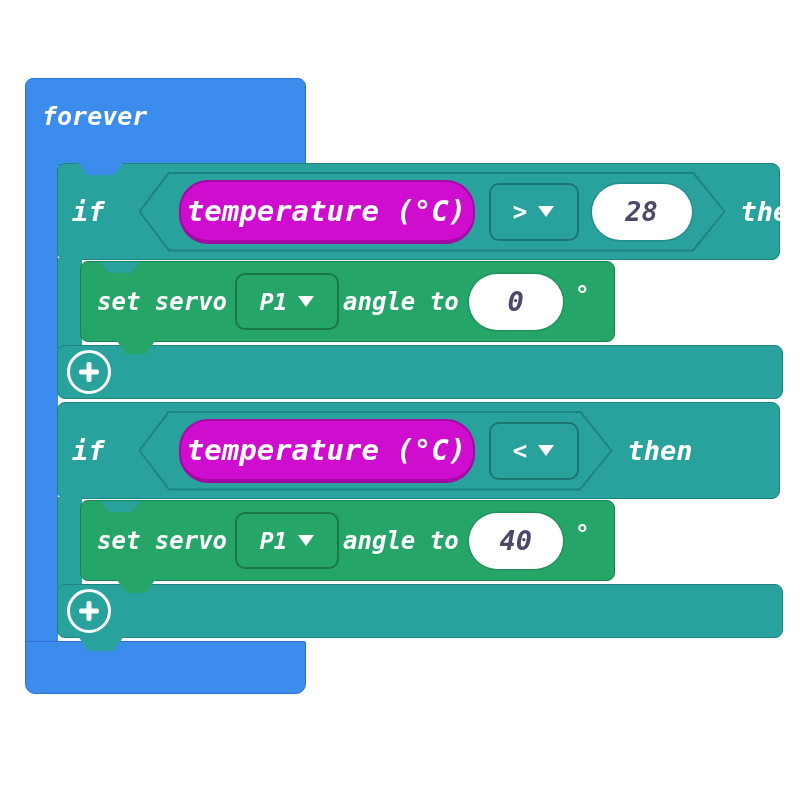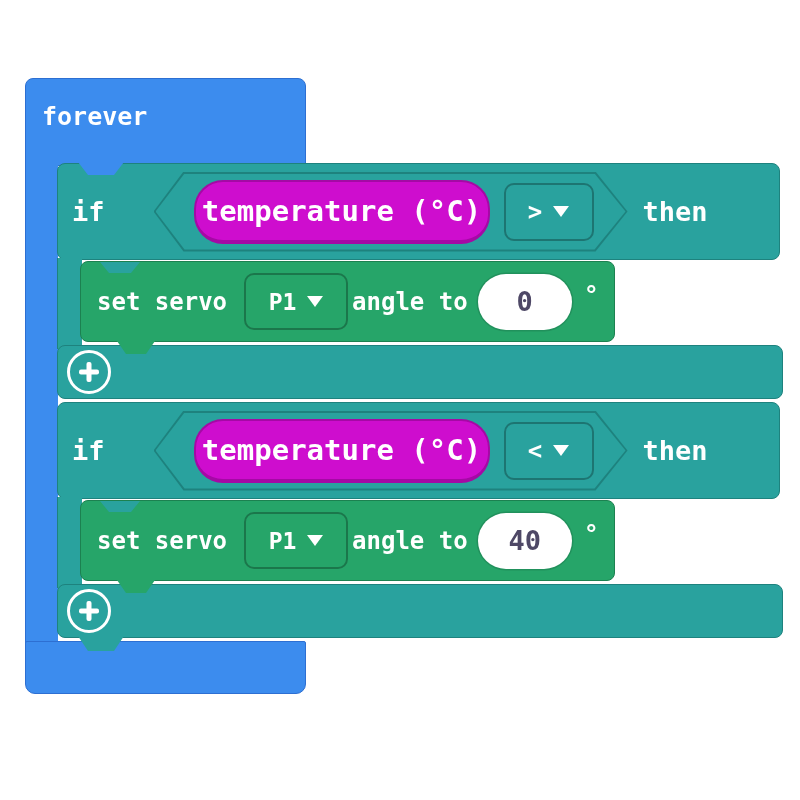--- a/index.html
+++ b/index.html
@@ -7,21 +7,21 @@
     --forever_fill:#3C8CEE; --forever_border:#2D6FD2;
     --logic_fill:#29A29E; --logic_border:#1E827E;
     --servo_fill:#26A569; --servo_border:#1C8150;
     --sensor_fill:#CE0DCE; --sensor_border:#A509A5;
     --value_text:#4E4866; --block_text:#ffffff;
   }
   html,body{margin:0;padding:0;background:var(--page_bg);}
   .canvas{
     position:relative;width:800px;height:800px;background:var(--page_bg);
     font-family:"DejaVu Sans Mono","Liberation Mono",monospace;
-    font-weight:700;color:var(--block_text);overflow:hidden;
+    font-weight:700;color:var(--block_text);overflow:hidden;font-style:italic;
   }
   .abs{position:absolute;box-sizing:border-box;}
 
   
   .forever-header{left:25px;top:78px;width:281px;height:88px;
     background:var(--forever_fill);border:1.5px solid var(--forever_border);
     border-radius:8px 8px 2px 2px;padding:23px 0 0 16px;font-size:25px;}
   .forever-spine{left:25px;top:164px;width:33px;height:479px;
     background:var(--forever_fill);border-left:1.5px solid var(--forever_border);}
   .forever-bar{left:25px;top:641px;width:281px;height:53px;
@@ -31,21 +31,21 @@
     clip-path:polygon(0 0,100% 0,calc(100% - 10px) 100%,10px 100%);}
 
   
   .if-group{left:57px;width:726px;height:252px;}
   .if-group.g1{top:163px;}
   .if-group.g2{top:402px;}
   .if-header{left:0;top:0;width:723px;height:97px;
     background:var(--logic_fill);border:1.5px solid var(--logic_border);
     border-radius:8px;display:flex;align-items:center;padding:0 0 0 14px;}
   .kw{font-size:27px;}
-  .kw-if{margin-right:49px;text-align:center;}
+  .kw-if{margin-right:34px;text-align:center;}
   .kw-then{margin-left:15px;}
   .hex{position:relative;height:80px;display:flex;align-items:center;
     padding:0 34px 0 40px;}
   .hex::before{content:"";position:absolute;inset:0;background:var(--logic_border);
     clip-path:polygon(0 50%,30px 0,calc(100% - 32px) 0,100% 50%,calc(100% - 32px) 100%,30px 100%);}
   .hex::after{content:"";position:absolute;inset:2px;background:var(--logic_fill);
     clip-path:polygon(0 50%,29px 0,calc(100% - 31px) 0,100% 50%,calc(100% - 31px) 100%,29px 100%);}
   .hex>*{position:relative;z-index:1;}
   .sensor-pill{width:292px;height:58px;border-radius:29px;background:var(--sensor_fill);
     border:2px solid var(--sensor_border);border-bottom-width:4px;
@@ -58,21 +58,21 @@
     border-right:8px solid transparent;border-top:11px solid #ffffff;}
   .oval{height:56px;min-width:72px;padding:0 14px;border-radius:28px;background:#ffffff;
     color:var(--value_text);display:flex;align-items:center;justify-content:center;
     font-size:27px;box-shadow:0 0 0 1.5px rgba(0,0,0,0.12);cursor:text;}
   .val-oval{margin-left:13px;}
   .if-spine{left:0;top:95px;width:25px;height:91px;background:var(--logic_fill);
     border-left:1.5px solid var(--logic_border);}
   .servo-row{left:23px;top:98px;width:535px;height:81px;background:var(--servo_fill);
     border:1.5px solid var(--servo_border);border-radius:8px;
     display:flex;align-items:center;padding:0 0 0 16px;font-size:24px;}
-  .port-dd{width:100px;height:53px;margin-left:17px;font-size:23px;}
+  .port-dd{width:100px;height:53px;margin-left:8px;font-size:23px;}
   .lbl-angle{margin-left:4px;}
   .angle-oval{margin-left:10px;min-width:66px;height:56px;}
   .degree{margin-left:12px;font-size:25px;transform:translateY(-7px);}
   .if-bar{left:0;top:182px;width:726px;height:54px;background:var(--logic_fill);
     border:1.5px solid var(--logic_border);border-radius:8px;
     display:flex;align-items:center;padding:0 0 0 9px;}
   .plus-btn{width:38px;height:38px;border:3px solid #ffffff;border-radius:50%;
     position:relative;cursor:pointer;background:transparent;flex:0 0 auto;}
   .plus-btn::before,.plus-btn::after{content:"";position:absolute;background:#ffffff;
     border-radius:2px;left:50%;top:50%;}
@@ -99,20 +99,23 @@
   <div class="abs if-group g1">
     <div class="abs if-header">
       <span class="kw kw-if">if</span>
       <div class="hex">
         <div class="sensor-pill">
           <span>temperature (°C)</span>
         </div>
         <div class="dropdown op-dd">
           <span>&gt;</span>
           <span class="caret"></span>
+        </div>
+        <div class="oval val-oval">
+          <span>28</span>
         </div>
       </div>
       <span class="kw kw-then">then</span>
     </div>
     <div class="abs if-spine"></div>
     <div class="abs servo-row">
       <span>set servo</span>
       <div class="dropdown port-dd">
         <span>P1</span>
         <span class="caret"></span>

